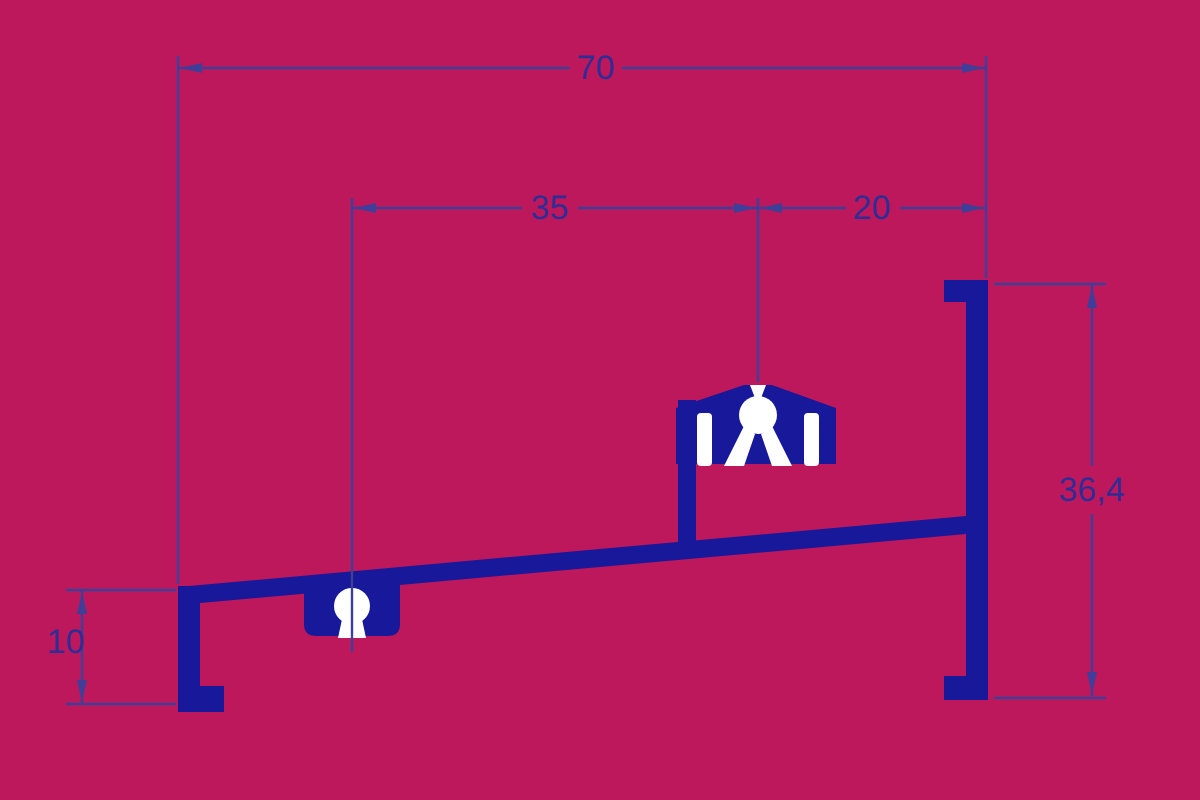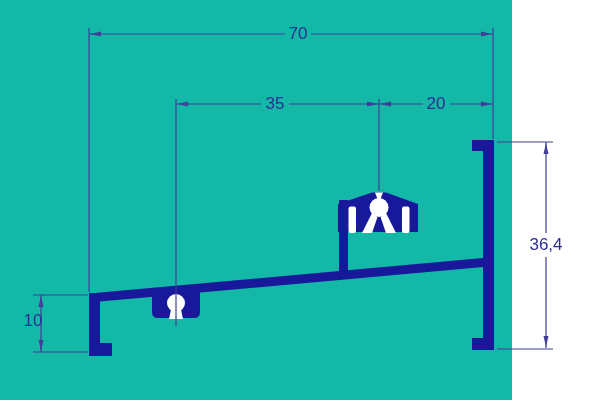--- a/index.html
+++ b/index.html
@@ -5,23 +5,23 @@
   html, body {
     margin: 0;
     padding: 0;
     background: #ffffff;
     width: 600px;
     height: 400px;
     overflow: hidden;
   }
   .canvas {
     position: relative;
-    width: 512px;
+    width: 600px;
     height: 400px;
-    background: #14b8a6;
+    background: #be185d;
   }
   svg { display: block; }
   .dim-text {
     font-family: "Liberation Sans", "DejaVu Sans", sans-serif;
     font-size: 17px;
   }
   .dim-stroke { stroke-width: 1.2; }
 </style>
 </head>
 <body>

